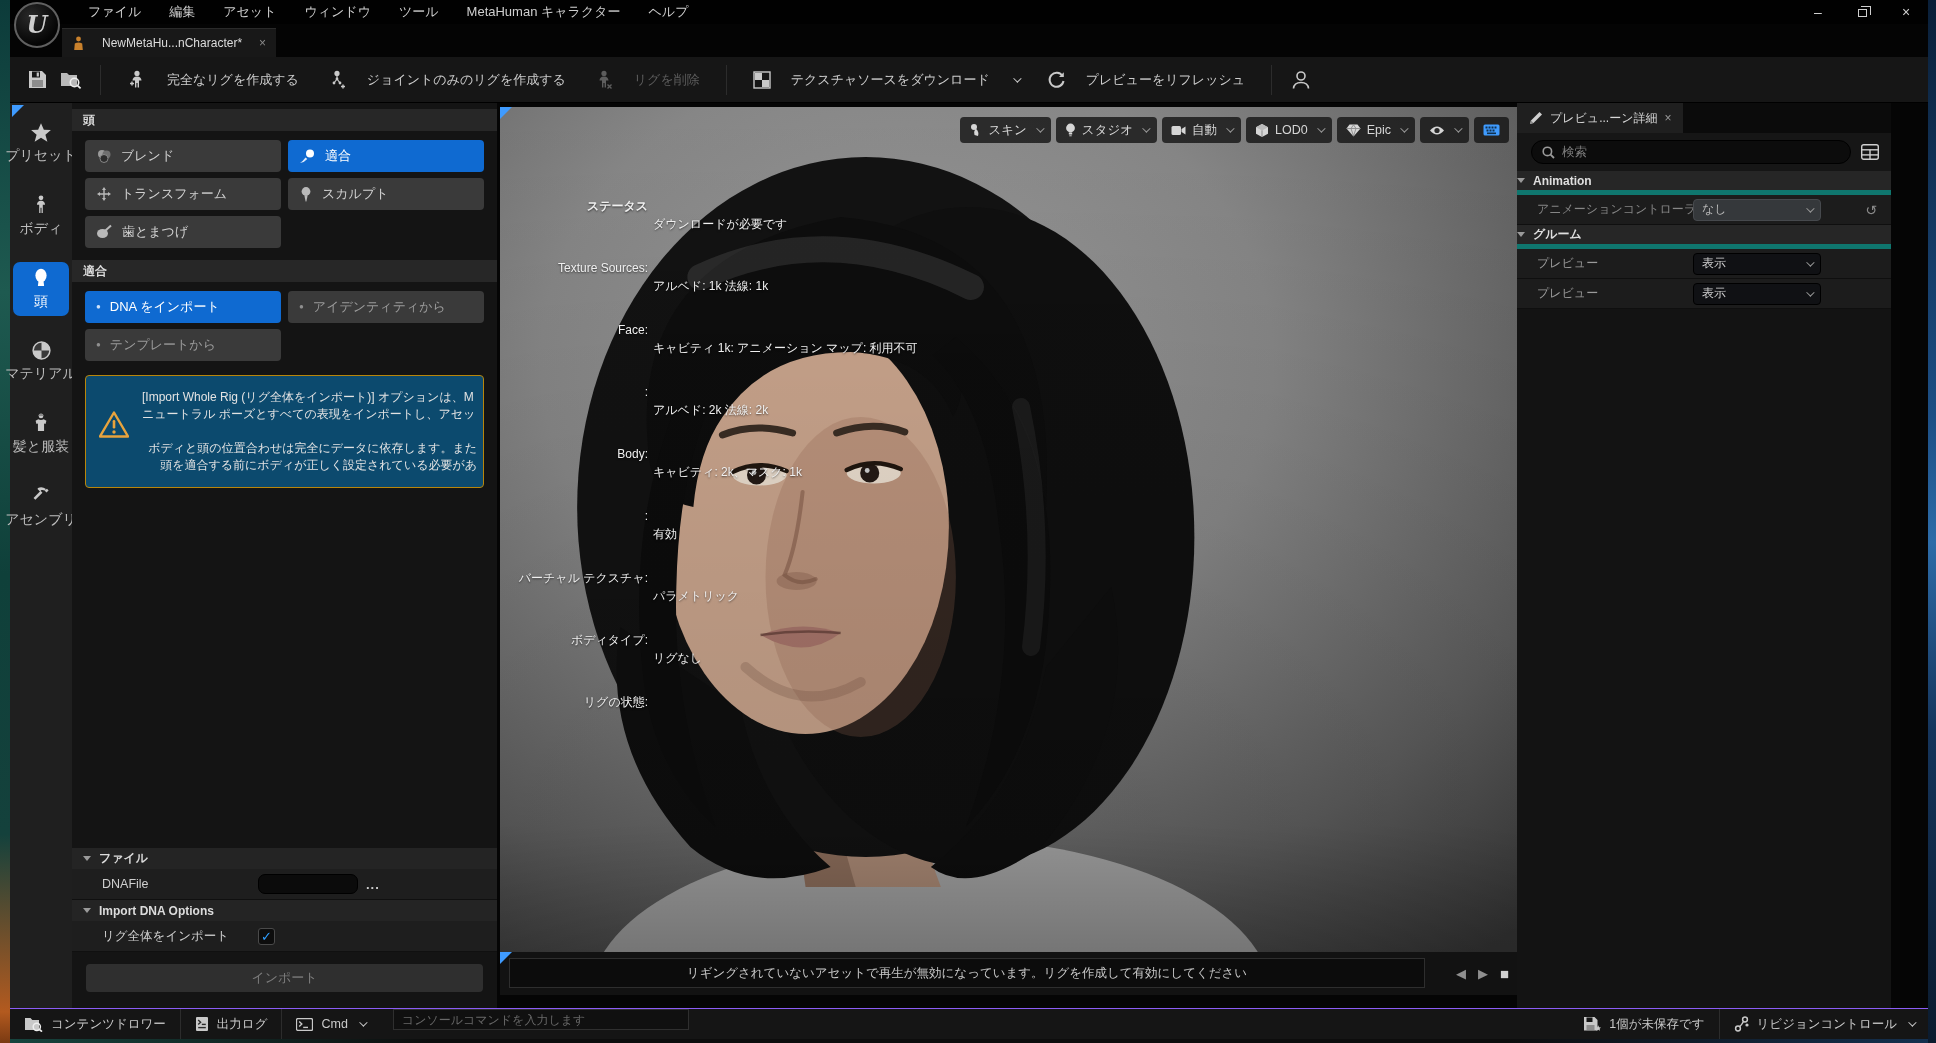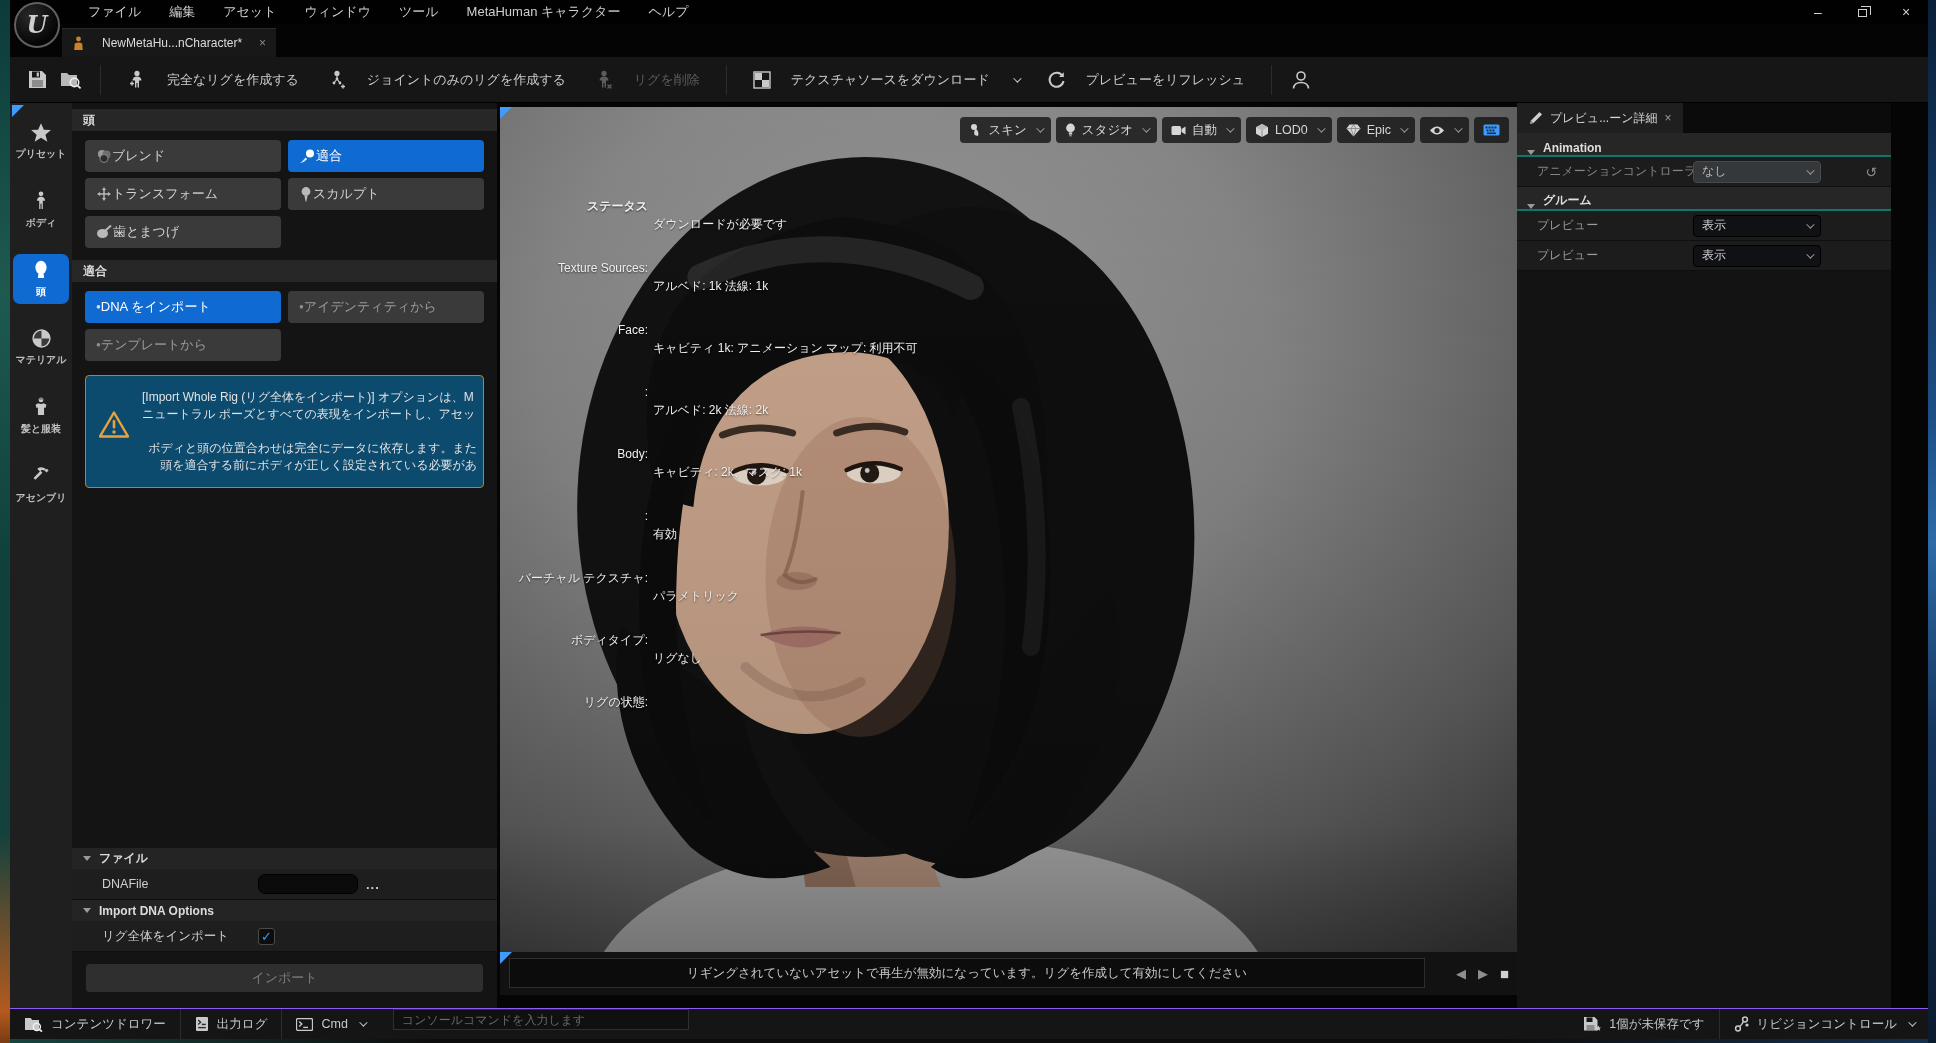--- a/index.html
+++ b/index.html
@@ -41,29 +41,29 @@
 .tbsep{width:1px;height:30px;background:#2c2c2c;margin:0 12px;}
 .tbbtn{display:flex;align-items:center;gap:20px;padding:0 14px;height:36px;font-size:13px;color:#cdcdcd;}
 .tbbtn.disabled{color:#5d5d5d;}
 .chev{display:inline-block;width:6px;height:6px;border-right:1.5px solid currentColor;border-bottom:1.5px solid currentColor;transform:rotate(45deg) translateY(-2px);margin-left:3px;}
 
 .mainbg{position:absolute;left:0;top:103px;right:0;height:905px;background:#050505;}
 
 .iconbar{position:absolute;left:0;top:103px;width:62px;height:905px;background:#1f1f1f;
   display:flex;flex-direction:column;align-items:center;padding-top:14px;gap:19px;}
 .nav-item{display:flex;flex-direction:column;align-items:center;gap:4px;width:56px;padding:5px 0;}
-.nav-item .nlabel{font-size:10px;color:#bdbdbd;white-space:nowrap;font-weight:bold;}
+.nav-item .nlabel{font-size:14px;color:#bdbdbd;white-space:nowrap;}
 .nav-item.active{background:#0f6ad1;border-radius:7px;}
 .nav-item.active .nlabel{color:#fff;}
 .corner{position:absolute;width:0;height:0;border-top:12px solid #3f9bff;border-right:12px solid transparent;z-index:5;}
 
 .lpanel{position:absolute;left:62px;top:103px;width:425px;height:905px;background:#141414;}
 .sec-head{height:22px;background:#272727;display:flex;align-items:center;padding:0 11px;font-size:12px;font-weight:bold;color:#dcdcdc;margin:6px 0 9px 0;}
 .btn-grid{display:grid;grid-template-columns:1fr 1fr;gap:6px 7px;padding:0 13px;margin-bottom:12px;}
-.tool-btn{height:32px;background:#3a3a3a;border-radius:4px;display:flex;align-items:center;padding:16px 11px;font-size:13px;color:#d2d2d2;}
+.tool-btn{height:32px;background:#3a3a3a;border-radius:4px;display:flex;align-items:center;padding:16px 11px;gap:9px;font-size:13px;color:#d2d2d2;}
 .tool-btn.active{background:#0f6ad1;color:#fff;}
 .radio-dot{font-size:8px;color:#8f8f8f;line-height:1;}
 .tool-btn.active .radio-dot{color:#cfe2fa;}
 .warnbox{margin:14px 13px 0 13px;border:1px solid #b8860b;border-radius:4px;background:#0c4a6e;display:flex;padding:13px 6px 13px 0;}
 .warnicon{width:56px;display:flex;align-items:flex-start;justify-content:center;padding-top:22px;flex:none;}
 .warntext{font-size:12px;line-height:17px;color:#e3e3e3;overflow:hidden;white-space:nowrap;}
 .warntext p+p{margin-top:17px;text-align:right;}
 .file-sec{position:absolute;left:0;right:0;top:745px;}
 .fhead{height:21px;background:#242424;display:flex;align-items:center;gap:8px;padding:0 11px;font-size:12px;font-weight:bold;color:#dcdcdc;}
 .tri{width:0;height:0;border-left:4px solid transparent;border-right:4px solid transparent;border-top:5px solid #9a9a9a;}
@@ -95,21 +95,21 @@
 
 .rpanel{position:absolute;left:1507px;top:103px;width:374px;height:905px;background:#131313;}
 .rp-tabrow{height:30px;background:#0b0b0b;display:flex;}
 .rp-tab{height:100%;background:#1f1f1f;display:flex;align-items:center;gap:7px;padding:0 12px;}
 .rp-tab .tlabel{font-size:12px;color:#d8d8d8;}
 .rp-tab .tclose{font-size:12px;color:#9a9a9a;}
 .rp-search{height:38px;background:#161616;display:flex;align-items:center;padding:0 12px 0 14px;gap:10px;}
 .searchpill{flex:1;height:24px;background:#0c0c0c;border:1px solid #000;border-radius:12px;display:flex;align-items:center;padding:0 10px;gap:7px;}
 .searchpill input{flex:1;background:transparent;border:none;outline:none;color:#ddd;font-size:12.5px;}
 .searchpill input::placeholder{color:#7e7e7e;}
-.rp-sechead{height:24px;background:#262626;display:flex;align-items:flex-end;gap:8px;padding:0 10px;font-size:12px;font-weight:bold;color:#dfdfdf;border-bottom:2px solid #0f766e;}
+.rp-sechead{height:24px;background:#262626;display:flex;align-items:center;gap:8px;padding:0 0;font-size:12px;font-weight:bold;color:#dfdfdf;border-bottom:5px solid #0f766e;}
 .rp-row{height:30px;background:#1c1c1c;border-bottom:1px solid #0f0f0f;display:flex;align-items:center;position:relative;padding-left:20px;}
 .rp-row .rlabel{font-size:12px;color:#9b9b9b;width:156px;white-space:nowrap;overflow:hidden;}
 .rp-row .rlabel.dim{color:#868686;}
 .dropdown{position:absolute;left:176px;width:128px;height:22px;border-radius:4px;display:flex;align-items:center;padding:0 8px;font-size:12px;}
 .dropdown .chev{margin-left:auto;color:#9a9a9a;}
 .dd-grey{background:#35383b;border:1px solid #46494d;color:#b9b9b9;}
 .dd-dark{background:#101114;border:1px solid #000;color:#cfcfcf;}
 .reset{position:absolute;right:14px;color:#8a8a8a;font-size:14px;}
 
 .statusbar{position:absolute;left:0;right:0;top:1008px;height:31px;background:#151515;border-top:1px solid #8b5cf6;
@@ -583,20 +583,35 @@
       <div class="rp-tabrow">
         <div class="rp-tab">
           <svg width="14" height="14" viewBox="0 0 14 14">
             <path d="M1,13 L2,9.5 L10.5,1 L13,3.5 L4.5,12 Z" fill="#cfcfcf"></path>
             <path d="M1,13 L4.5,12 L2,9.5 Z" fill="#8a8a8a"></path>
           </svg>
           <span class="tlabel">プレビュ...ーン詳細</span>
           <span class="tclose">×</span>
         </div>
       </div>
+      <div class="rp-search">
+        <div class="searchpill">
+          <svg width="13" height="13" viewBox="0 0 13 13">
+            <circle cx="5.4" cy="5.4" r="4.2" fill="none" stroke="#9a9a9a" stroke-width="1.6"></circle>
+            <line x1="8.6" y1="8.6" x2="12" y2="12" stroke="#9a9a9a" stroke-width="1.8"></line>
+          </svg>
+          <input type="text" placeholder="検索" style="">
+        </div>
+        <svg width="18" height="16" viewBox="0 0 18 16">
+          <rect x="0.7" y="0.7" width="16.6" height="14.6" rx="2" fill="none" stroke="#cfcfcf" stroke-width="1.4"></rect>
+          <line x1="0.7" y1="5.8" x2="17.3" y2="5.8" stroke="#cfcfcf" stroke-width="1.4"></line>
+          <line x1="0.7" y1="10.9" x2="17.3" y2="10.9" stroke="#cfcfcf" stroke-width="1.4"></line>
+          <line x1="9" y1="5.8" x2="9" y2="15.3" stroke="#cfcfcf" stroke-width="1.4"></line>
+        </svg>
+      </div>
 
       <div class="rp-sechead">
         <i class="tri"></i>
         <span>Animation</span>
       </div>
       <div class="rp-row">
         <span class="rlabel dim">アニメーションコントローラ...</span>
         <div class="dropdown dd-grey">
           <span>なし</span>
           <i class="chev"></i>

